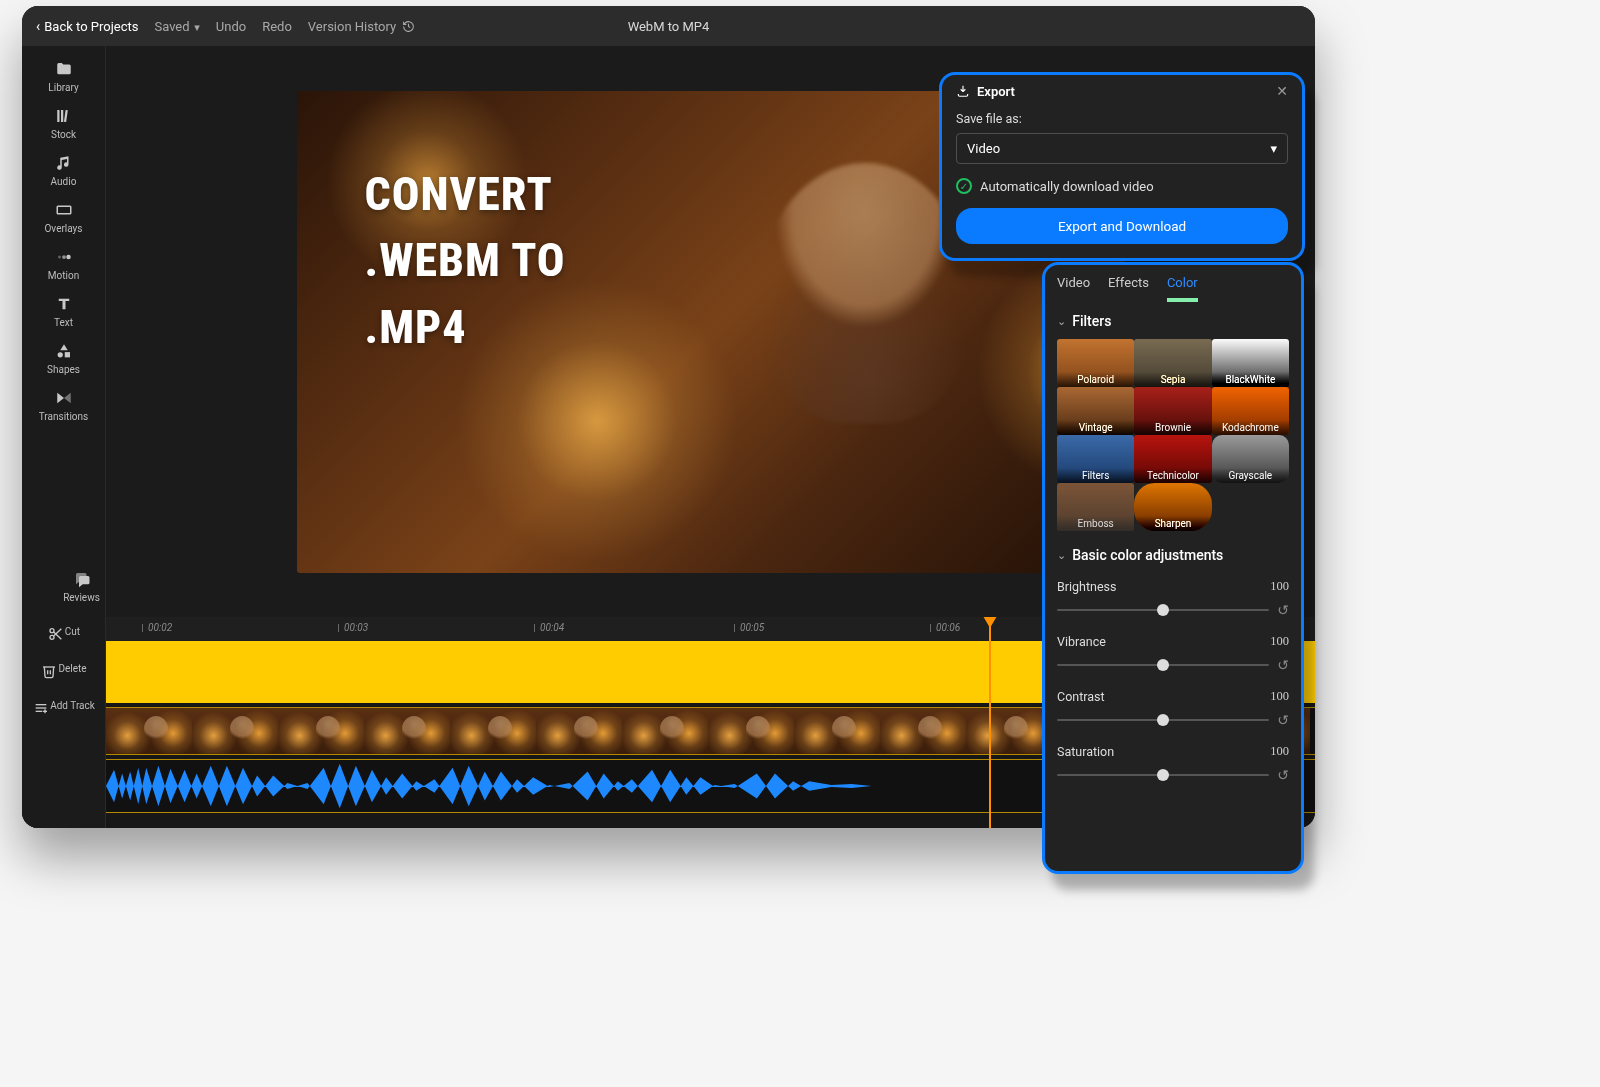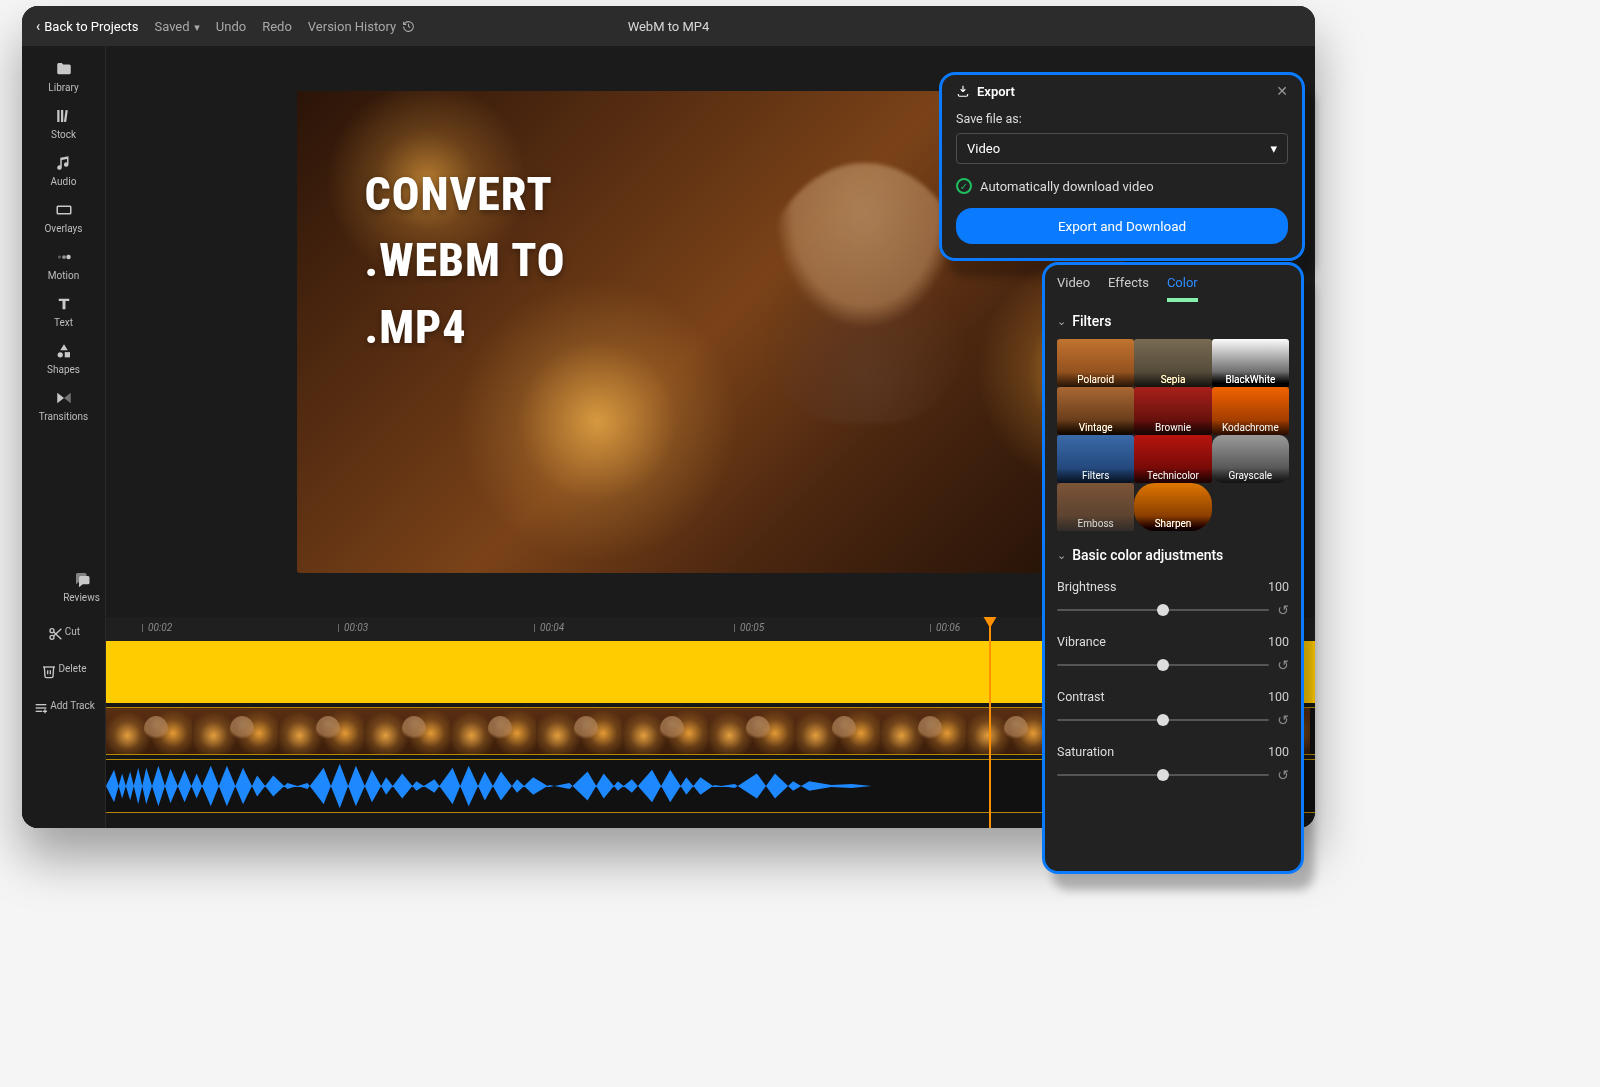--- a/index.html
+++ b/index.html
@@ -177,21 +177,21 @@
   .f-koda      { background: linear-gradient(#c96a24,#6a320e); filter: saturate(1.5); }
   .f-invert    { background: linear-gradient(#3a6aa8,#1a3a6a); }
   .f-techni    { background: linear-gradient(#b8140e,#5a0604); }
   .f-gray      { background: linear-gradient(#9a9a9a,#3a3a3a); filter: grayscale(1); border-radius: 10px; }
   .f-emboss    { background: linear-gradient(#7a4218,#3a1e0a); filter: contrast(0.7); }
   .f-sharpen   { background: linear-gradient(#c97820,#6a3a0e); filter: contrast(1.3); border-radius: 21px; }
 
   .adj { padding: 0 12px; }
   .a-row { margin-bottom: 16px; }
   .a-head { display: flex; justify-content: space-between; font-size: 12.5px; color: #ddd; margin-bottom: 8px; }
-  .a-head .v { color: #ccc; }
+  .a-head .v { color: #ccc; font-family: Liberation Serif, serif; }
   .a-slider { display: flex; align-items: center; gap: 8px; }
   .a-track { flex: 1; height: 2px; background: #555; position: relative; border-radius: 1px; }
   .a-knob {
     position: absolute; top: 50%; left: 50%; transform: translate(-50%,-50%);
     width: 12px; height: 12px; border-radius: 50%; background: #ddd; cursor: pointer;
   }
   .a-reset { color: #888; cursor: pointer; font-size: 14px; }
 </style>
 </head>
 <body>

